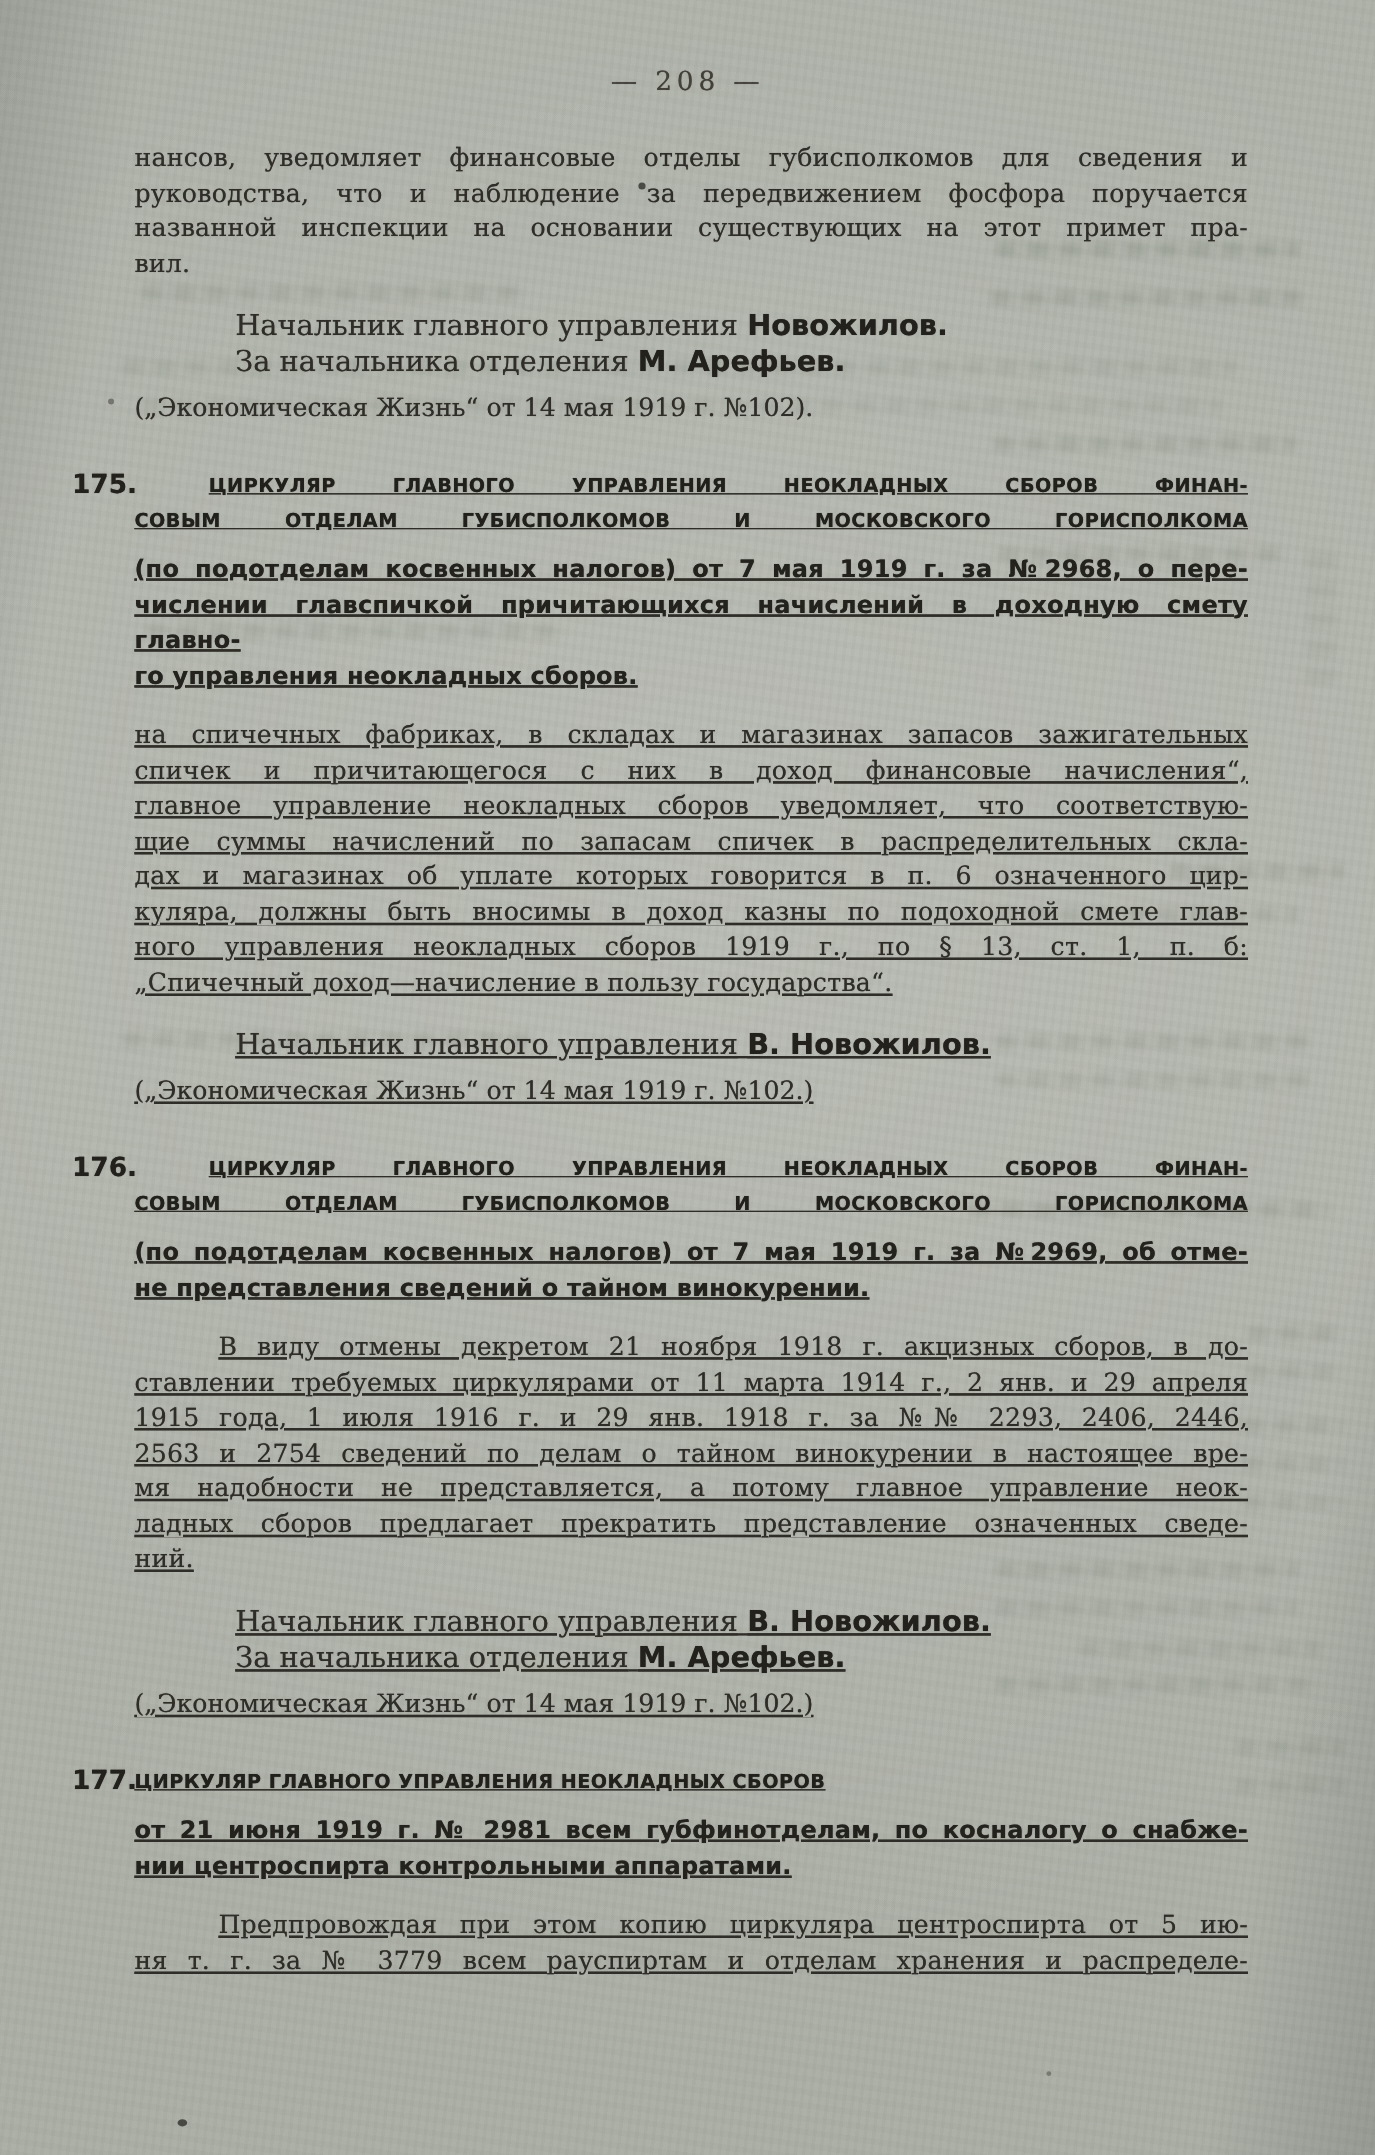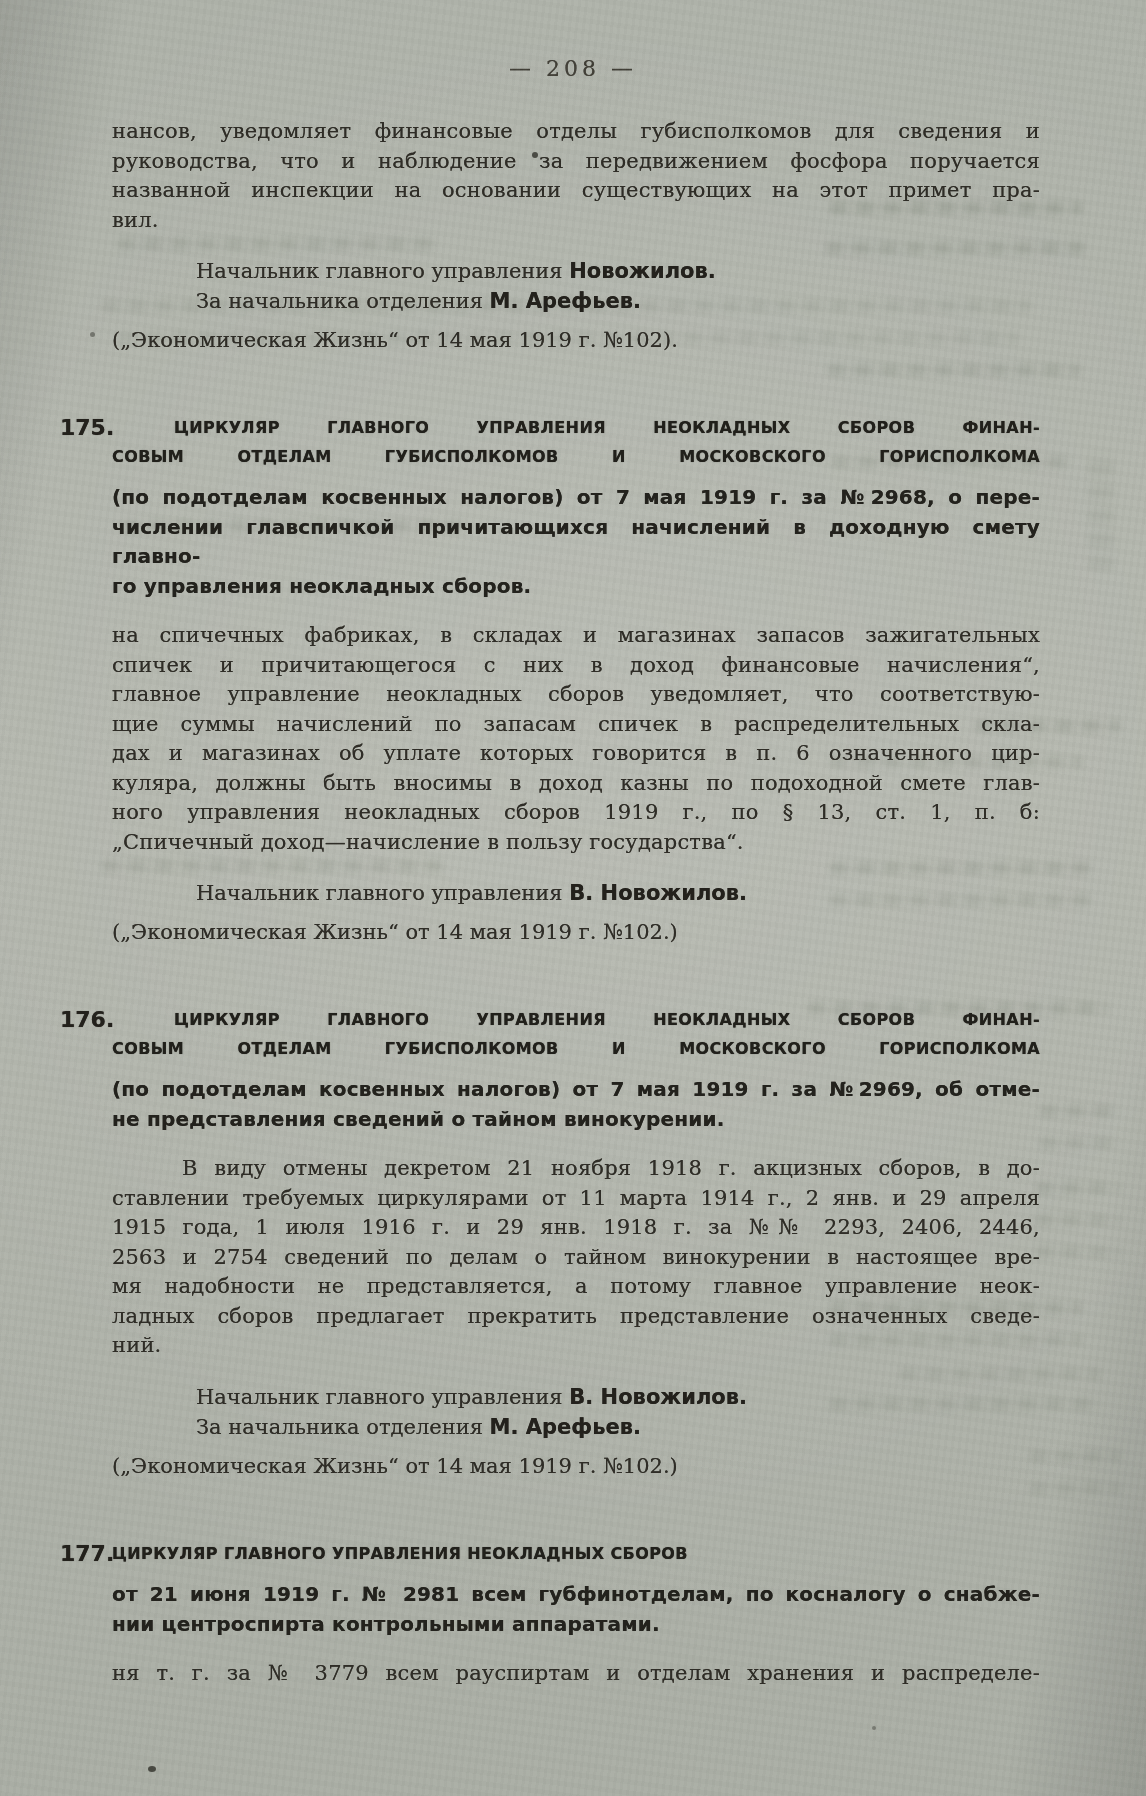--- a/index.html
+++ b/index.html
@@ -38,41 +38,41 @@
   .ind { text-indent:62px; }
 
   .bodytext {
     font-size:21px; line-height:29.5px; letter-spacing:0.2px;
     text-shadow:0 0 0.6px rgba(47,45,39,0.75);
   }
   .para-intro { margin-top:36px; }
   .para { margin-top:20px; }
 
   .sec { position:relative; }
-  .sec-175, .sec-176, .sec-177 { margin-top:59px; }
+  .sec-175, .sec-176, .sec-177 { margin-top:36px;text-decoration:underline; }
   .secnum {
     position:absolute; left:-52px; top:1px;
     font-family:"DejaVu Sans", sans-serif; font-weight:bold;
     font-size:22px; color:#23211c;
     text-shadow:0 0 0.7px rgba(35,33,28,0.8);
   }
   .heading {
     font-family:"DejaVu Sans", sans-serif; font-weight:bold;
     font-size:16px; line-height:28.5px; letter-spacing:0.4px;
     color:#21201b; text-shadow:0 0 0.7px rgba(33,32,27,0.85);
     margin:0;
   }
   .subheading {
     font-family:"DejaVu Sans", sans-serif; font-weight:bold;
     font-size:20px; line-height:29.5px; letter-spacing:0.2px;
     color:#23221d; text-shadow:0 0 0.6px rgba(35,34,29,0.8);
     margin:12px 0 0 0; font-style:normal;
   }
 
-  .sigs { margin:10px 0 0 84px; font-size:21px; line-height:30px; }
+  .sigs { margin:10px 0 0 84px; font-size:24px; line-height:30px; }
   .sig-role { text-shadow:0 0 0.6px rgba(47,45,39,0.75); }
   .sig-name {
     font-family:"DejaVu Sans", sans-serif; font-weight:bold;
     color:#23211c; text-shadow:0 0 0.6px rgba(35,33,28,0.8);
   }
   .citation {
     margin-top:10px; font-size:21px; line-height:29px;
     text-shadow:0 0 0.6px rgba(47,45,39,0.75);
   }
 
@@ -219,19 +219,20 @@
     <section class="sec sec-177">
       <span class="secnum">177.</span>
       <h2 class="heading">
         <span class="line c">ЦИРКУЛЯР ГЛАВНОГО УПРАВЛЕНИЯ НЕОКЛАДНЫХ СБОРОВ</span>
       </h2>
       <h3 class="subheading">
         <span class="line j">от 21 июня 1919 г. № 2981 всем губфинотделам, по косналогу о снабже-</span>
         <span class="line c">нии центроспирта контрольными аппаратами.</span>
       </h3>
       <p class="bodytext para">
+        <span class="line j first">Предпровождая при этом копию циркуляра центроспирта от 5 ию-</span>
         <span class="line j">ня т. г. за № 3779 всем рауспиртам и отделам хранения и распределе-</span>
 
       </p>
     </section>
 
   </div>
 </div>
 
 </body></html>

